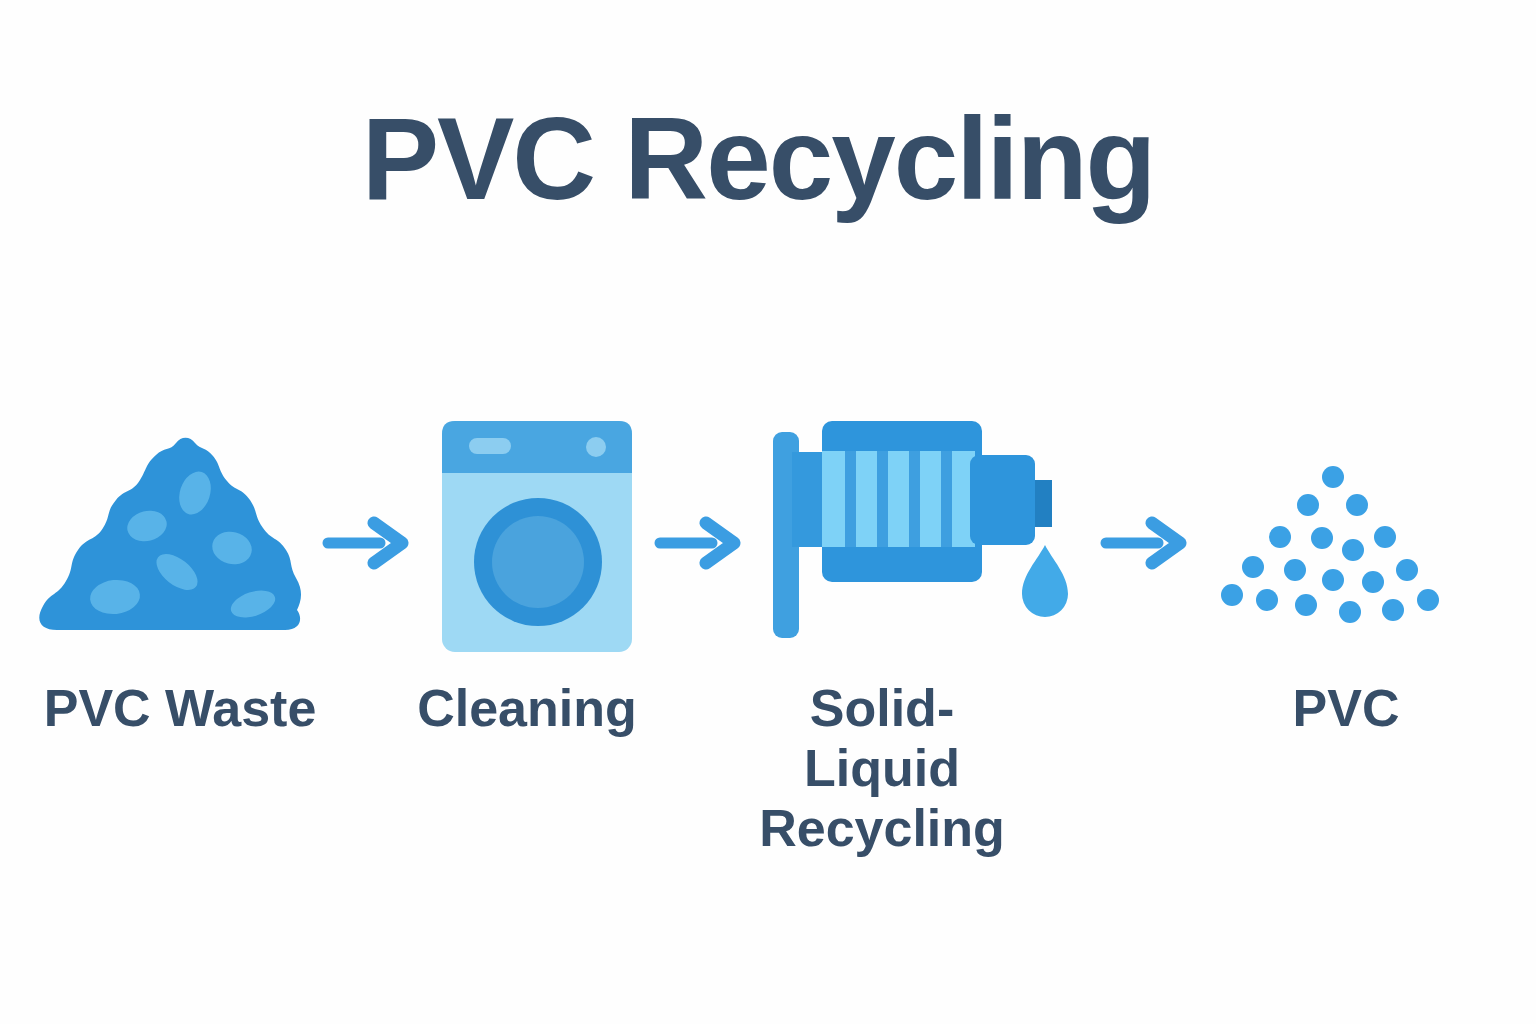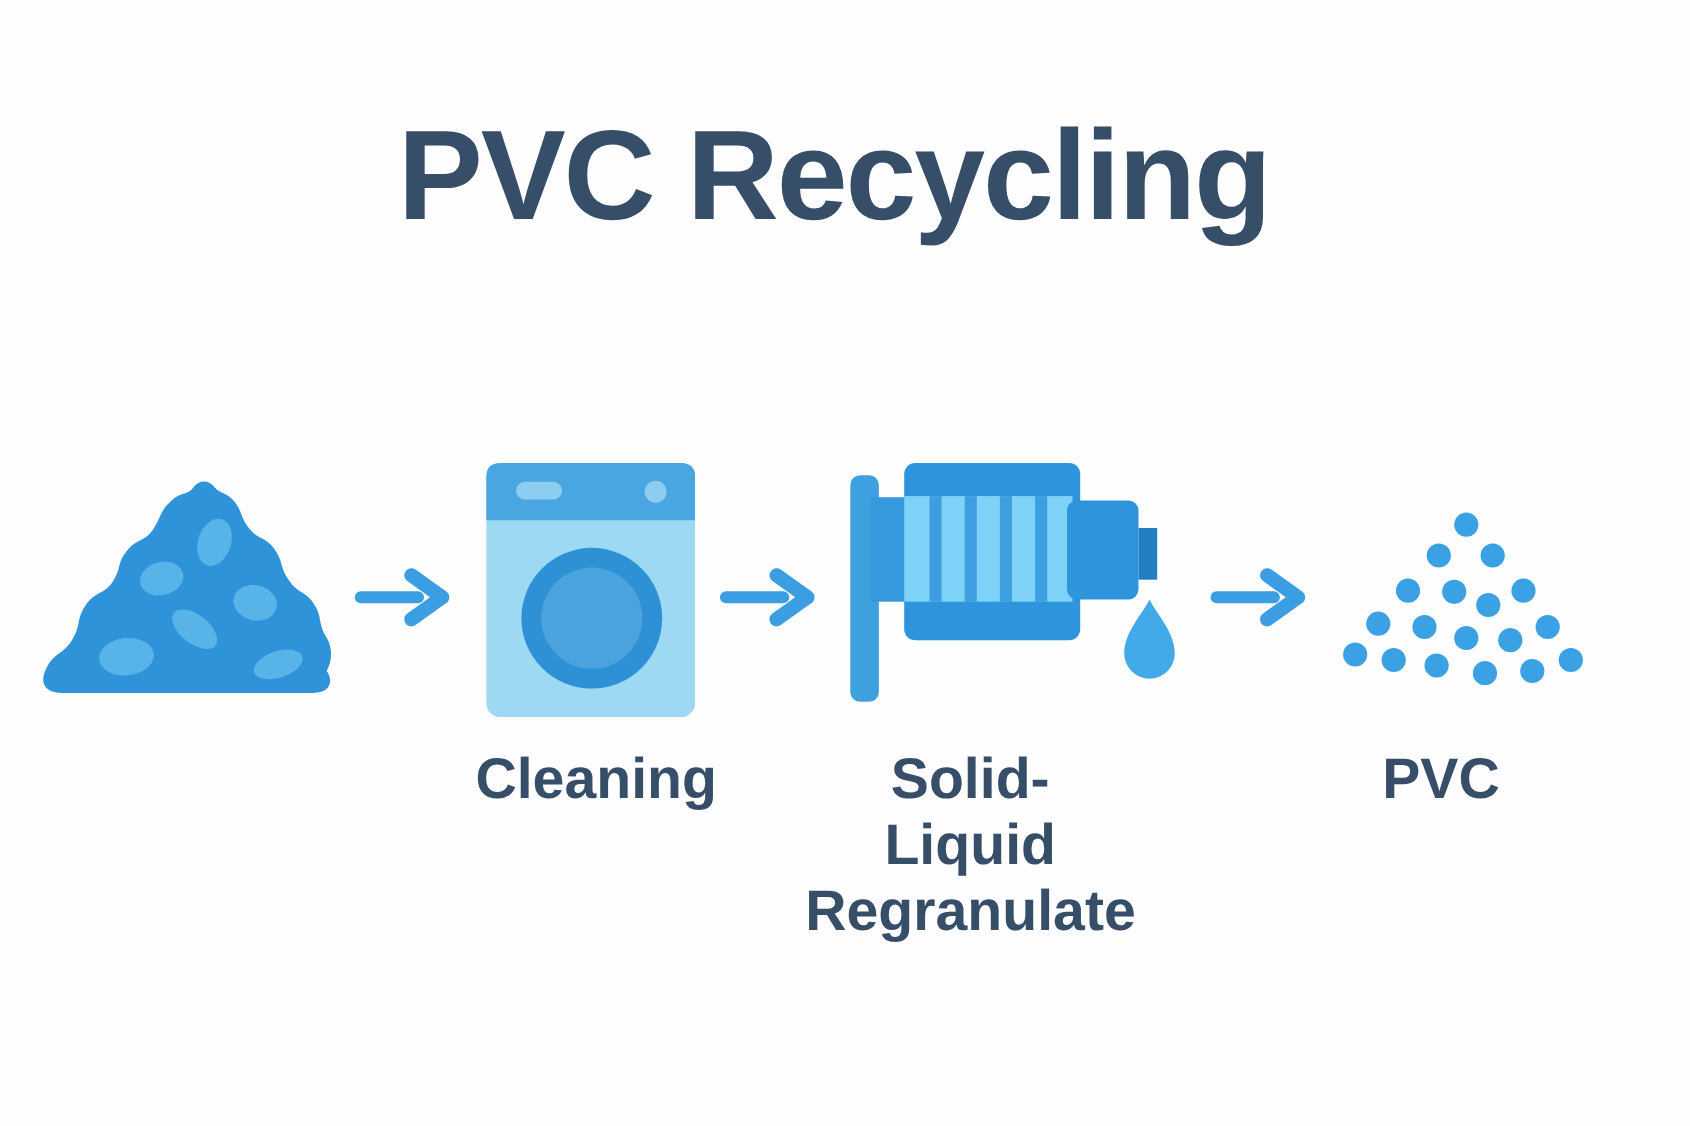--- a/index.html
+++ b/index.html
@@ -128,25 +128,29 @@
           <circle cx="17" cy="135" r="11" fill="var(--dot)"></circle>
           <circle cx="52" cy="140" r="11" fill="var(--dot)"></circle>
           <circle cx="91" cy="145" r="11" fill="var(--dot)"></circle>
           <circle cx="135" cy="152" r="11" fill="var(--dot)"></circle>
           <circle cx="178" cy="150" r="11" fill="var(--dot)"></circle>
           <circle cx="213" cy="140" r="11" fill="var(--dot)"></circle>
         </g>
     </svg>
   </div>
 
-  <div class="stage-label" style="left:392px;">
+  <div class="stage-label" style="left:30px;">
+    <div>PVC Waste</div>
+    <div></div>
+  </div>
+  <div class="stage-label" style="left:377px;">
     <div>Cleaning</div>
     <div></div>
   </div>
   <div class="stage-label" style="left:732px;">
     <div>Solid-Liquid</div>
-    <div>Regranulate</div>
+    <div>Recycling</div>
   </div>
-  <div class="stage-label" style="left:1160px;">
+  <div class="stage-label" style="left:1196px;">
     <div>PVC</div>
   </div>
 
 </div>
 
 </body></html>

